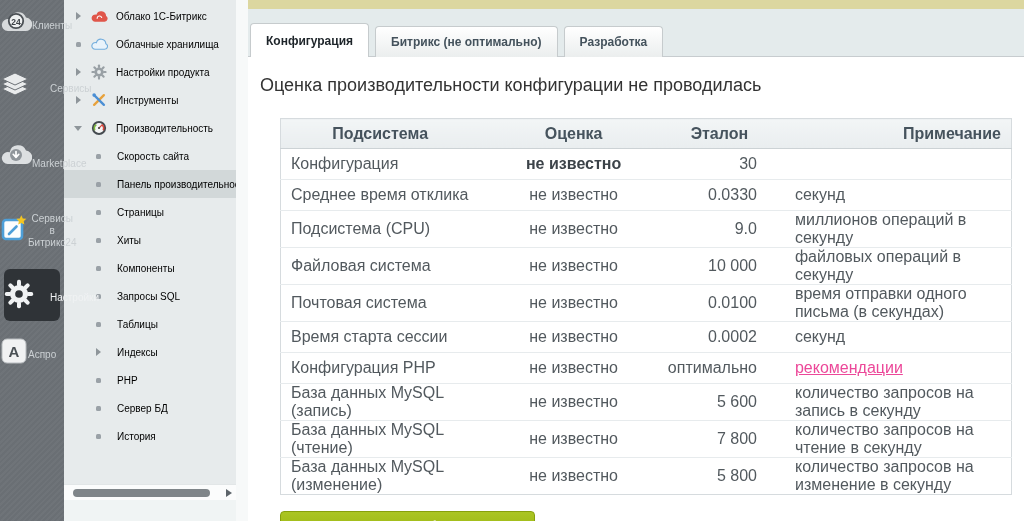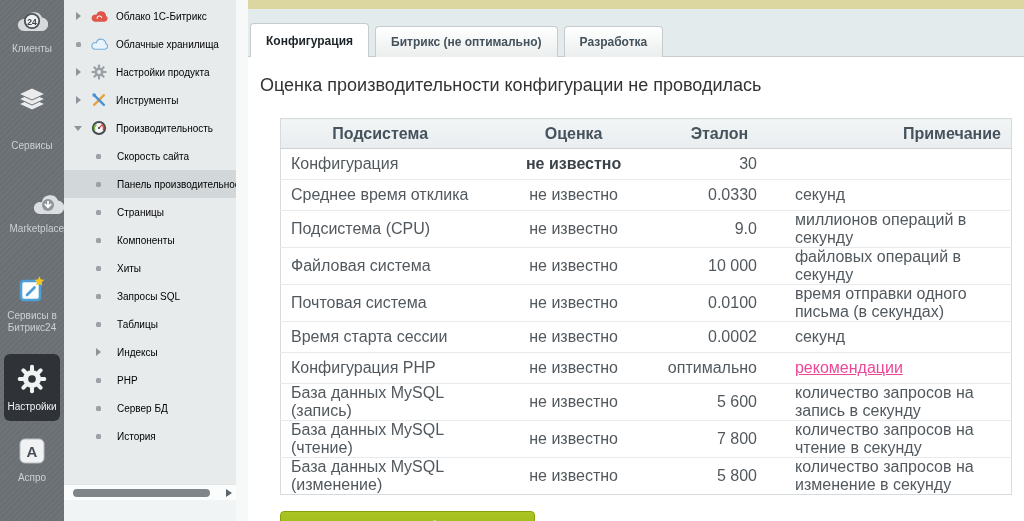--- a/index.html
+++ b/index.html
@@ -2,24 +2,24 @@
 <html><head>
 <meta charset="utf-8">
 <style>
   * { margin:0; padding:0; box-sizing:border-box; }
   html,body { width:1024px; height:521px; overflow:hidden; }
   body { font-family:"Liberation Sans", sans-serif; background:#fff; position:relative; }
 
   
   .rail { position:absolute; left:0; top:0; width:64px; height:521px; background:#6c7176;
           background-image:repeating-linear-gradient(135deg, rgba(255,255,255,.02) 0 2px, rgba(0,0,0,.02) 2px 4px); z-index:5; }
-  .rail-item { display:flex; flex-direction:column; align-items:center; cursor:pointer; position:relative; }
+  .rail-item { display:flex; flex-direction:row; align-items:center; cursor:pointer; position:relative; }
   .rail-label { font-size:10px; color:#ccd1d4; text-align:center; line-height:1.2; margin-top:3px; max-width:60px; }
   .rail-item.active { background:#2f3337; border-radius:6px; margin-left:4px; margin-right:4px; padding:10px 0 8px; }
-  .rail-item.active .rail-label { color:#f0f2f3; }
+  .rail-item.active .rail-label { color:#f0f2f3;margin-left:16px; }
   .ri-1 { margin-top:8px; } .ri-2 { margin-top:32px;gap:20px; } .ri-3 { margin-top:40px;align-items:flex-end; }
   .ri-4 { margin-top:40px; } .ri-5 { margin-top:20px; } .ri-6 { margin-top:16px; }
 
   
   .menu { position:absolute; left:64px; top:0; width:172px; height:521px; background:#e7ebec; z-index:4; }
   .menu-list { padding-top:2px; }
   .menu-item { height:28px; display:flex; align-items:center; cursor:pointer; white-space:nowrap; overflow:hidden; position:relative; }
   .menu-item.selected { background:#d2d8d9; }
   .mi-marker { width:12px; display:inline-flex; justify-content:center; align-items:center; margin-left:8px; flex:0 0 12px; }
   .menu-item.sub .mi-marker { margin-left:28px; }
@@ -224,27 +224,27 @@
       <div class="menu-item sub">
         <span class="mi-marker">
           <span class="bullet"></span>
         </span>
         <span class="mi-label">Страницы</span>
       </div>
       <div class="menu-item sub">
         <span class="mi-marker">
           <span class="bullet"></span>
         </span>
+        <span class="mi-label">Хиты</span>
+      </div>
+      <div class="menu-item sub">
+        <span class="mi-marker">
+          <span class="bullet"></span>
+        </span>
         <span class="mi-label">Компоненты</span>
-      </div>
-      <div class="menu-item sub">
-        <span class="mi-marker">
-          <span class="bullet"></span>
-        </span>
-        <span class="mi-label">Хиты</span>
       </div>
       <div class="menu-item sub">
         <span class="mi-marker">
           <span class="bullet"></span>
         </span>
         <span class="mi-label">Запросы SQL</span>
       </div>
       <div class="menu-item sub">
         <span class="mi-marker">
           <span class="bullet"></span>

